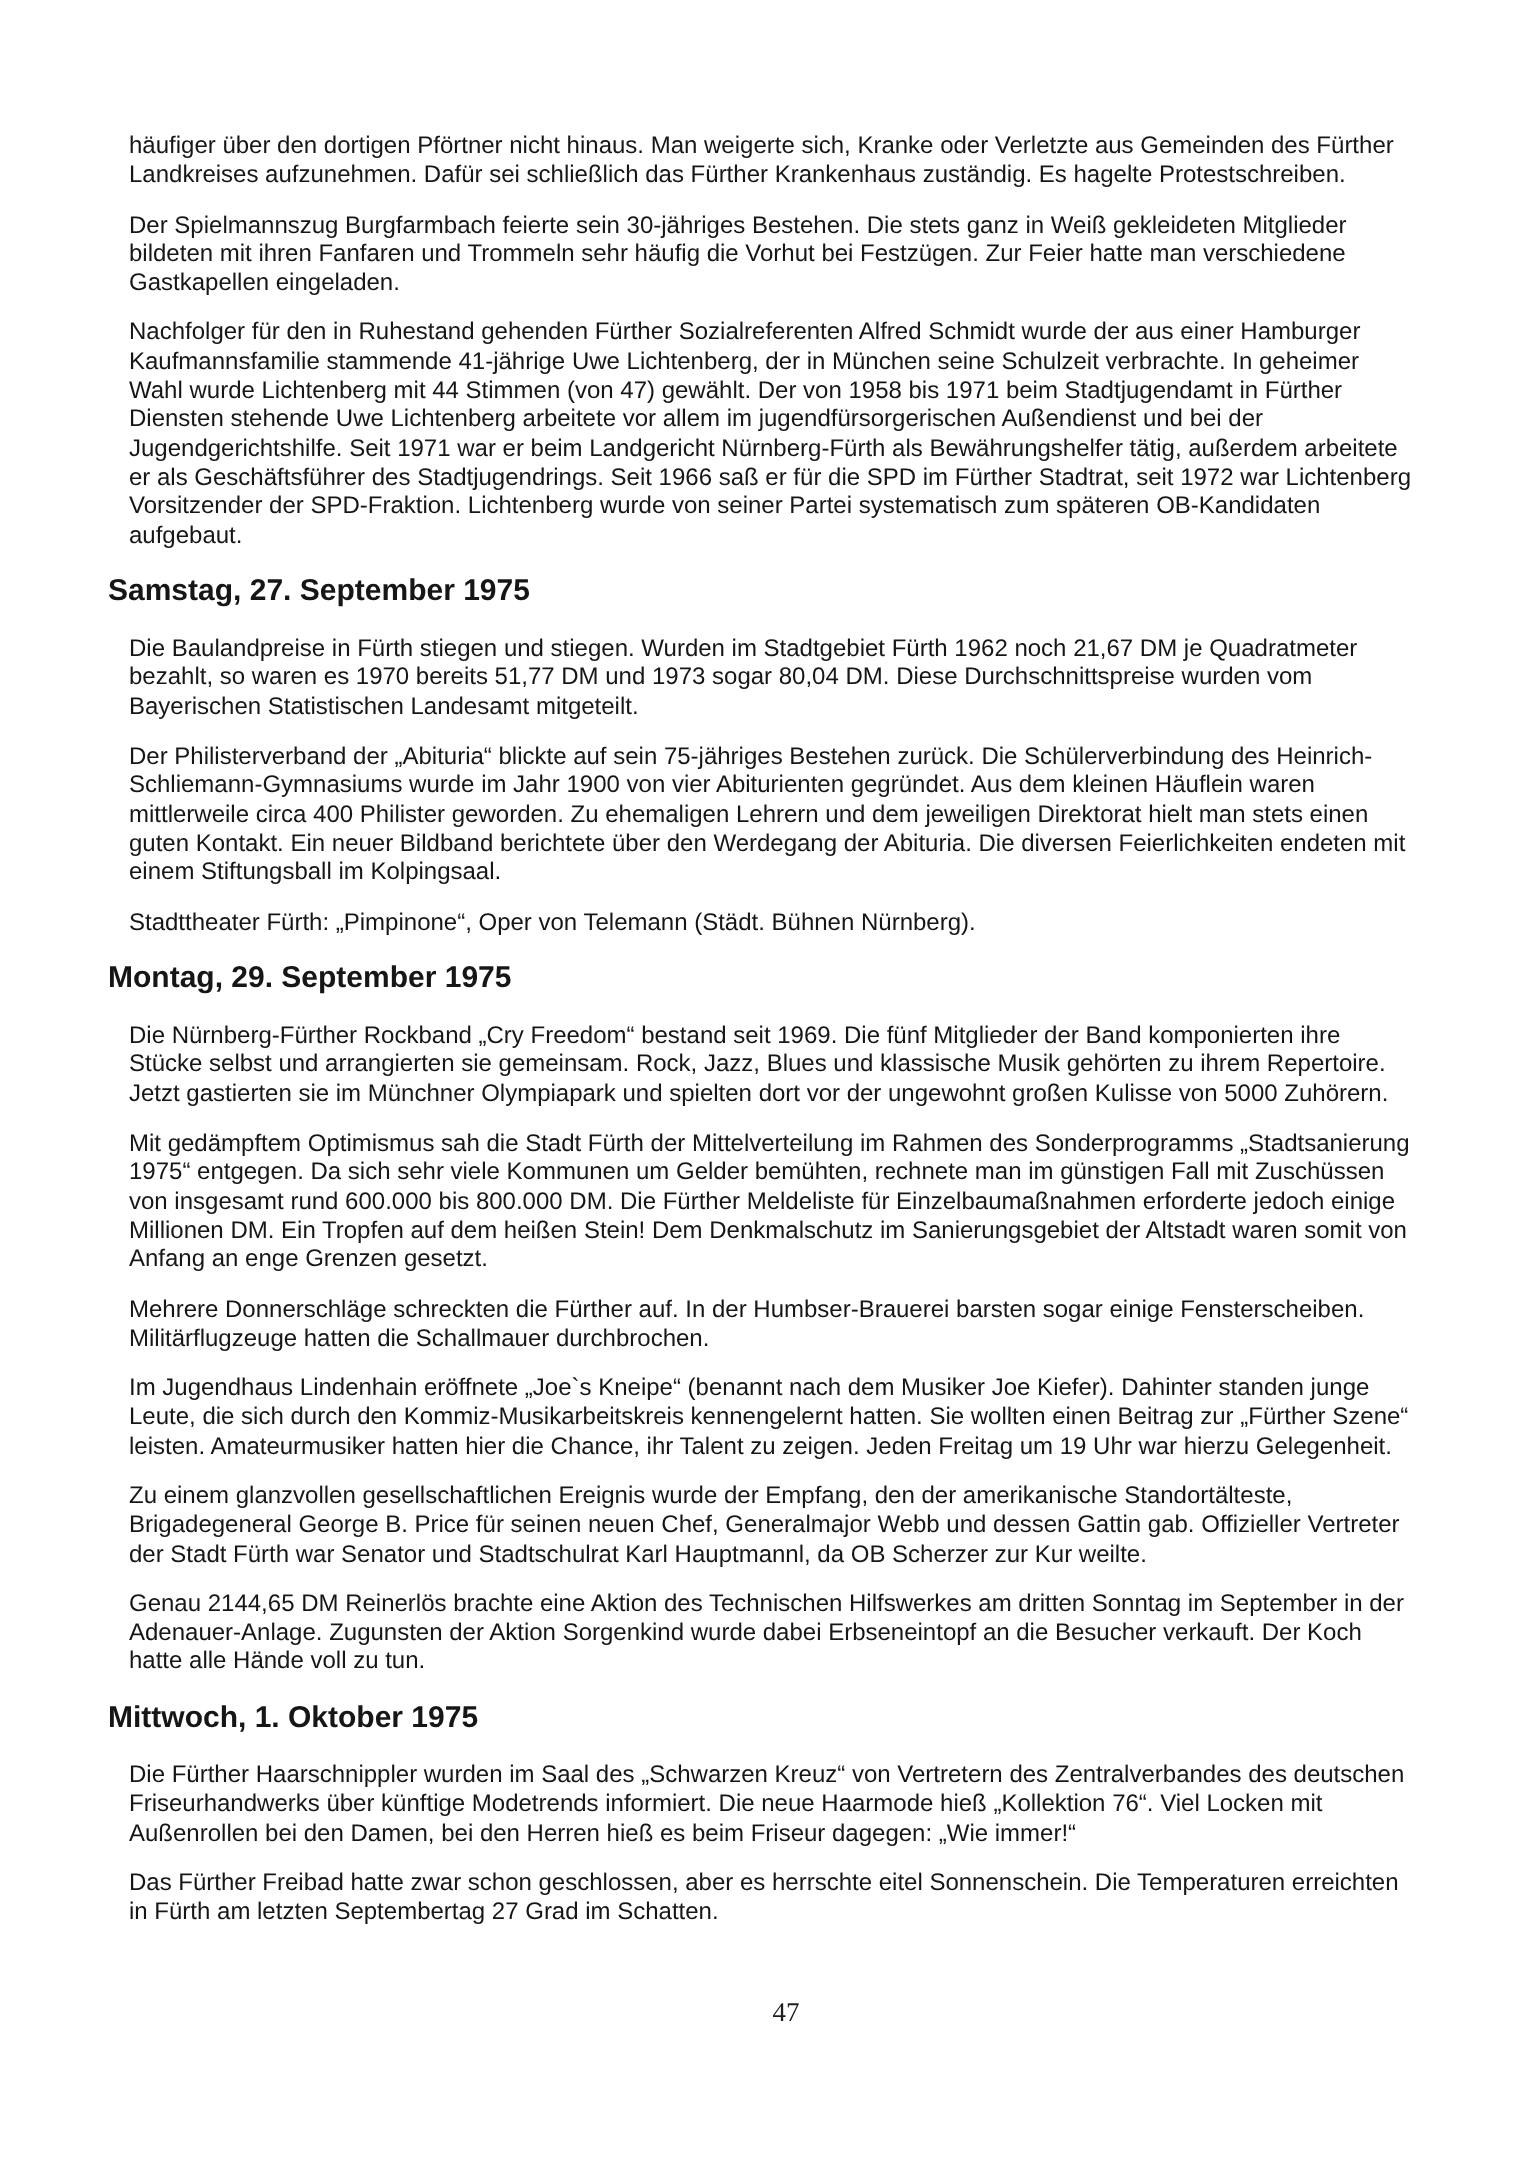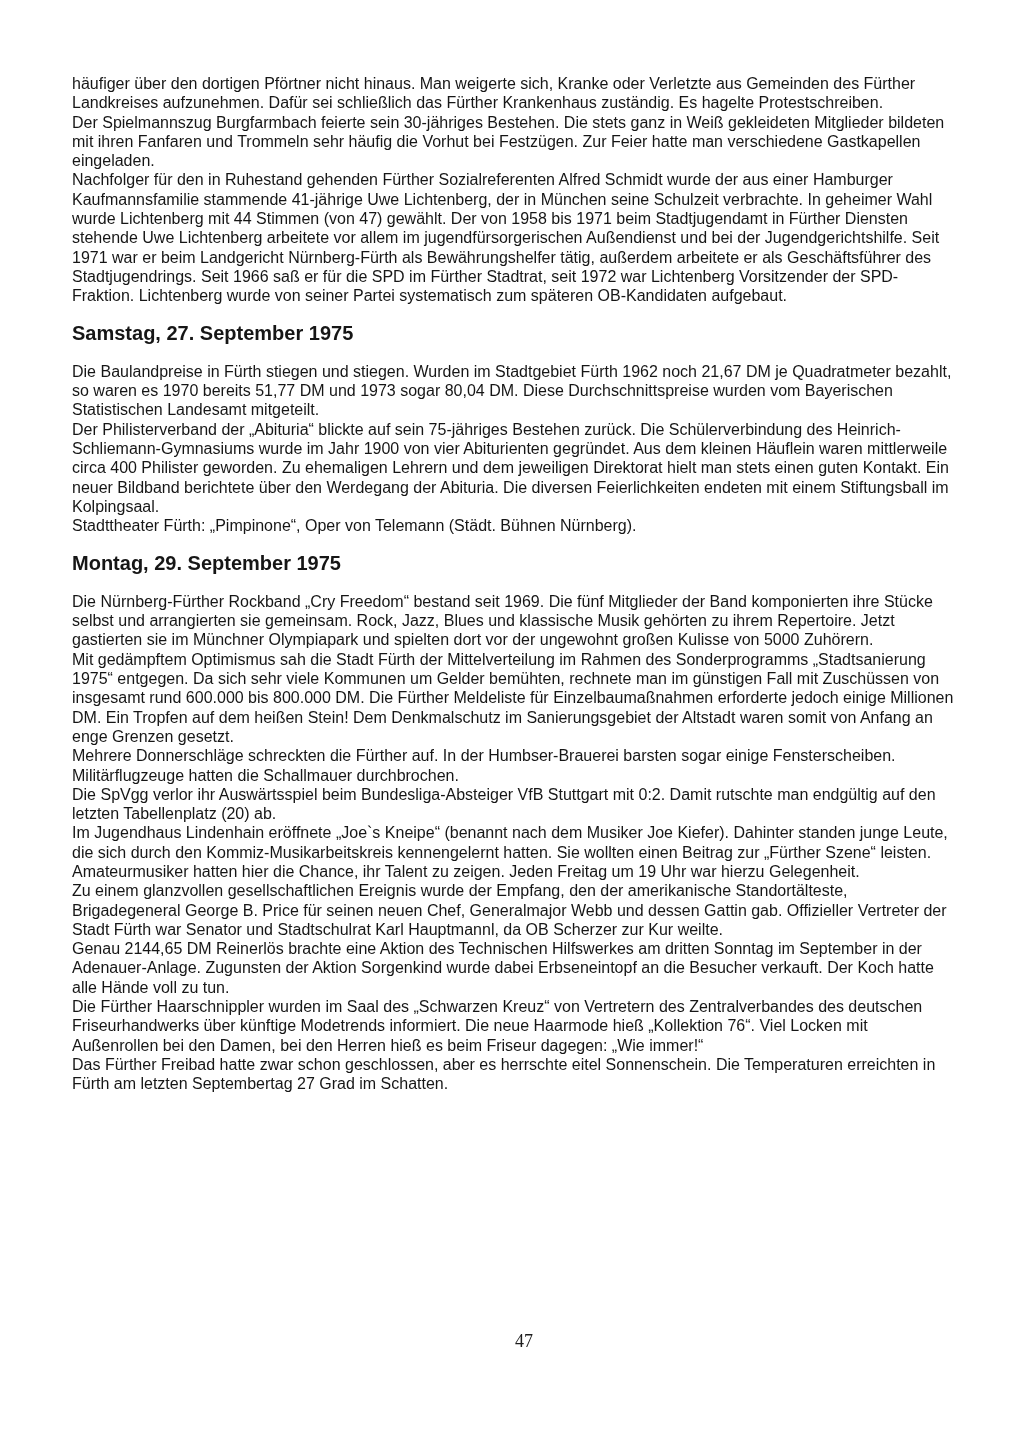--- a/index.html
+++ b/index.html
@@ -25,21 +25,21 @@
     line-height: 19.3px;
     text-align: left;
   }
   .doc-section { margin: 0; }
   .section-heading {
     font-size: 20px;
     font-weight: bold;
     margin: 18.5px 0 18.5px 0;
   }
   .doc-paragraph {
-    margin: 0;
+    margin: 14px;
     padding: 0;
   }
   .page-number {
     position: absolute;
     top: 1331px;
     left: 12px;
     width: 100%;
     text-align: center;
     font-family: "Liberation Serif", serif;
     font-size: 18px;
@@ -64,30 +64,30 @@
       <p class="doc-paragraph">Die Baulandpreise in Fürth stiegen und stiegen. Wurden im Stadtgebiet Fürth 1962 noch 21,67 DM je Quadratmeter bezahlt, so waren es 1970 bereits 51,77 DM und 1973 sogar 80,04 DM. Diese Durchschnittspreise wurden vom Bayerischen Statistischen Landesamt mitgeteilt.</p>
       <p class="doc-paragraph">Der Philisterverband der „Abituria“ blickte auf sein 75-jähriges Bestehen zurück. Die Schülerverbindung des Heinrich-Schliemann-Gymnasiums wurde im Jahr 1900 von vier Abiturienten gegründet. Aus dem kleinen Häuflein waren mittlerweile circa 400 Philister geworden. Zu ehemaligen Lehrern und dem jeweiligen Direktorat hielt man stets einen guten Kontakt. Ein neuer Bildband berichtete über den Werdegang der Abituria. Die diversen Feierlichkeiten endeten mit einem Stiftungsball im Kolpingsaal.</p>
       <p class="doc-paragraph">Stadttheater Fürth: „Pimpinone“, Oper von Telemann (Städt. Bühnen Nürnberg).</p>
     </div>
 
     <div class="doc-section">
       <h2 class="section-heading">Montag, 29. September 1975</h2>
       <p class="doc-paragraph">Die Nürnberg-Fürther Rockband „Cry Freedom“ bestand seit 1969. Die fünf Mitglieder der Band komponierten ihre Stücke selbst und arrangierten sie gemeinsam. Rock, Jazz, Blues und klassische Musik gehörten zu ihrem Repertoire. Jetzt gastierten sie im Münchner Olympiapark und spielten dort vor der ungewohnt großen Kulisse von 5000 Zuhörern.</p>
       <p class="doc-paragraph">Mit gedämpftem Optimismus sah die Stadt Fürth der Mittelverteilung im Rahmen des Sonderprogramms „Stadtsanierung 1975“ entgegen. Da sich sehr viele Kommunen um Gelder bemühten, rechnete man im günstigen Fall mit Zuschüssen von insgesamt rund 600.000 bis 800.000 DM. Die Fürther Meldeliste für Einzelbaumaßnahmen erforderte jedoch einige Millionen DM. Ein Tropfen auf dem heißen Stein! Dem Denkmalschutz im Sanierungsgebiet der Altstadt waren somit von Anfang an enge Grenzen gesetzt.</p>
       <p class="doc-paragraph">Mehrere Donnerschläge schreckten die Fürther auf. In der Humbser-Brauerei barsten sogar einige Fensterscheiben. Militärflugzeuge hatten die Schallmauer durchbrochen.</p>
-      <p class="doc-paragraph">Die SpVgg verlor ihr Auswärtsspiel beim Bundesliga-Absteiger VfB Stuttgart mit 0:2. Damit rutschte man endgültig auf den letzten Tabellenplatz (20) ab.</p>
     </div>
 
     <div class="doc-section">
       <p class="doc-paragraph">Im Jugendhaus Lindenhain eröffnete „Joe`s Kneipe“ (benannt nach dem Musiker Joe Kiefer). Dahinter standen junge Leute, die sich durch den Kommiz-Musikarbeitskreis kennengelernt hatten. Sie wollten einen Beitrag zur „Fürther Szene“ leisten. Amateurmusiker hatten hier die Chance, ihr Talent zu zeigen. Jeden Freitag um 19 Uhr war hierzu Gelegenheit.</p>
       <p class="doc-paragraph">Zu einem glanzvollen gesellschaftlichen Ereignis wurde der Empfang, den der amerikanische Standortälteste, Brigadegeneral George B. Price für seinen neuen Chef, Generalmajor Webb und dessen Gattin gab. Offizieller Vertreter der Stadt Fürth war Senator und Stadtschulrat Karl Hauptmannl, da OB Scherzer zur Kur weilte.</p>
       <p class="doc-paragraph">Genau 2144,65 DM Reinerlös brachte eine Aktion des Technischen Hilfswerkes am dritten Sonntag im September in der Adenauer-Anlage. Zugunsten der Aktion Sorgenkind wurde dabei Erbseneintopf an die Besucher verkauft. Der Koch hatte alle Hände voll zu tun.</p>
     </div>
 
     <div class="doc-section">
+      <h2 class="section-heading">Mittwoch, 1. Oktober 1975</h2>
       <p class="doc-paragraph">Die Fürther Haarschnippler wurden im Saal des „Schwarzen Kreuz“ von Vertretern des Zentralverbandes des deutschen Friseurhandwerks über künftige Modetrends informiert. Die neue Haarmode hieß „Kollektion 76“. Viel Locken mit Außenrollen bei den Damen, bei den Herren hieß es beim Friseur dagegen: „Wie immer!“</p>
       <p class="doc-paragraph">Das Fürther Freibad hatte zwar schon geschlossen, aber es herrschte eitel Sonnenschein. Die Temperaturen erreichten in Fürth am letzten Septembertag 27 Grad im Schatten.</p>
     </div>
 
   </div>
 
   <div class="page-number">47</div>
 
 </div>
 

